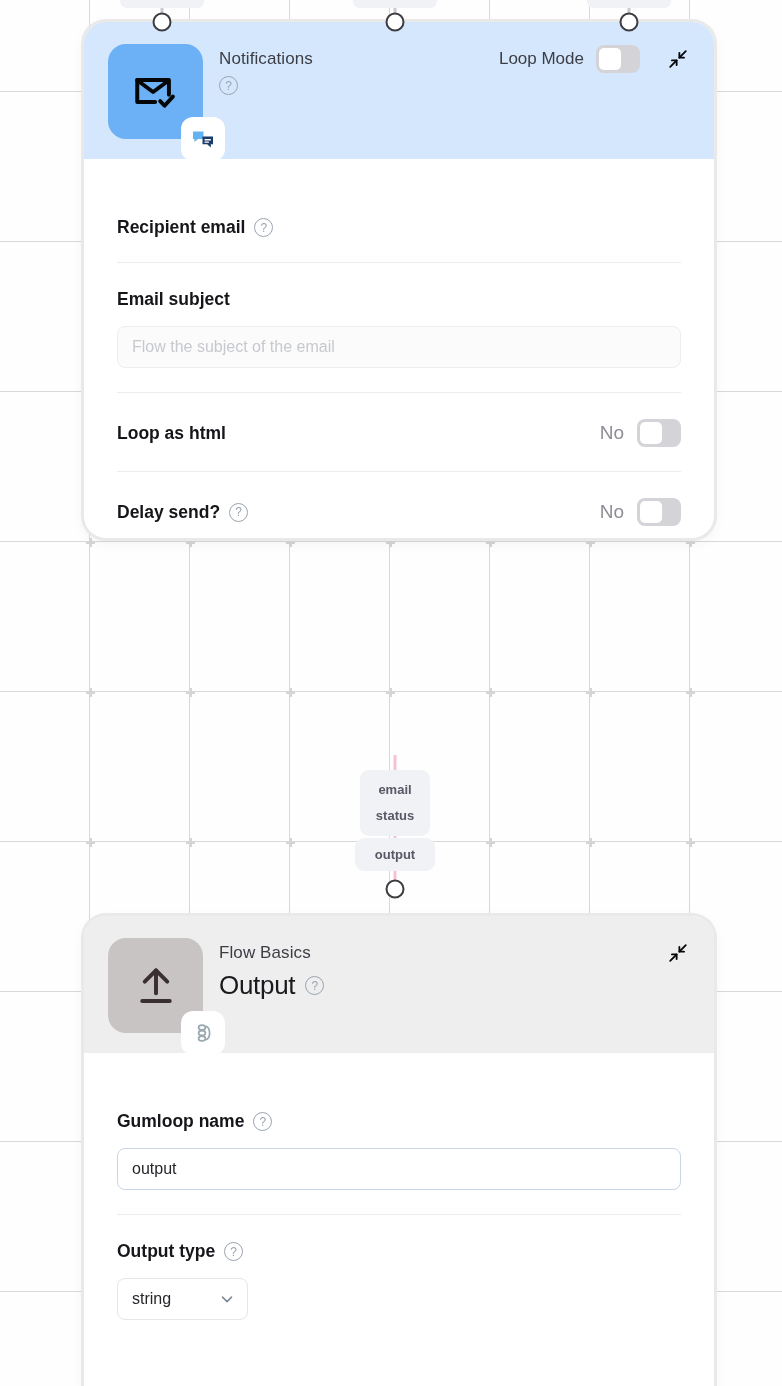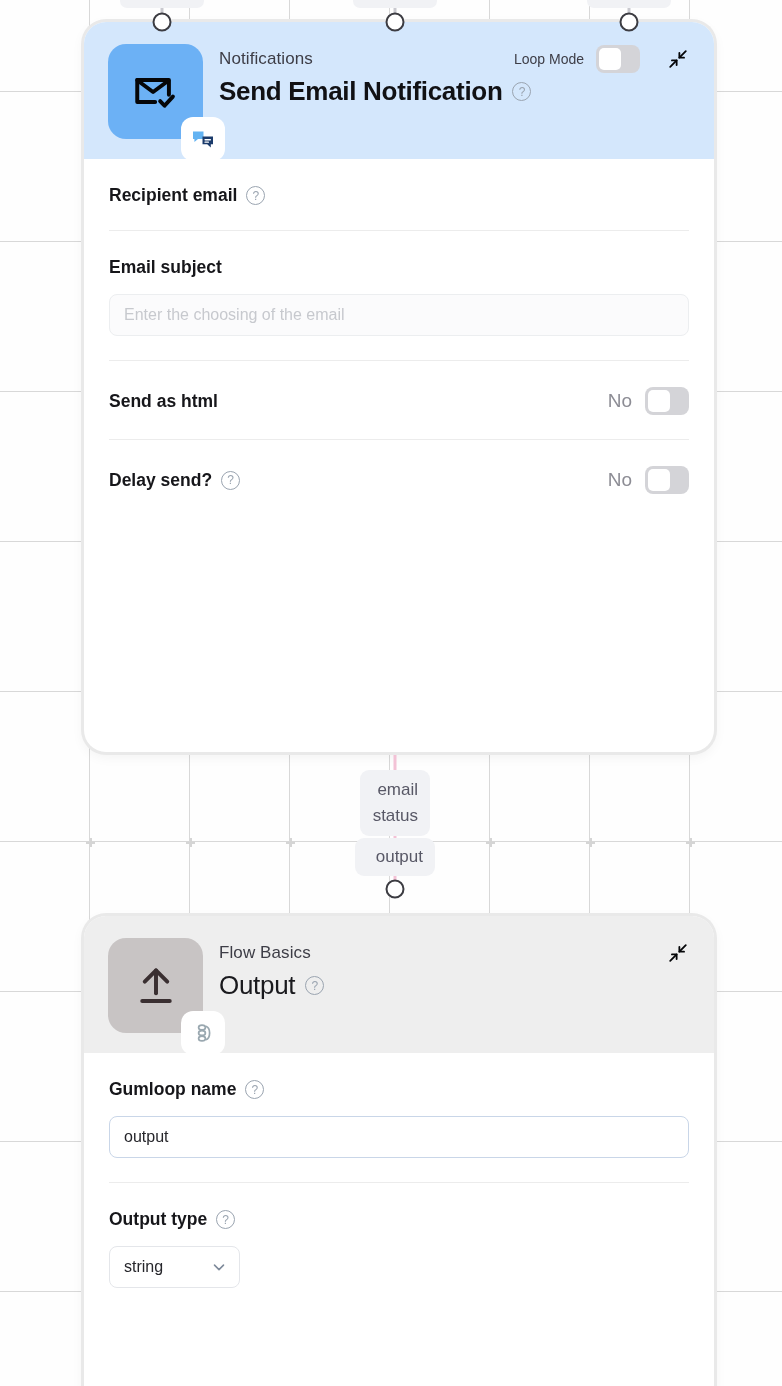--- a/index.html
+++ b/index.html
@@ -35,21 +35,21 @@
 
   
   .node {
     position: absolute;
     left: 84px; width: 630px;
     background: #ffffff;
     border-radius: 22px;
     box-shadow: 0 0 0 3px #e9e9e9, 0 4px 14px rgba(0,0,0,.06);
     overflow: hidden;
   }
-  #node-email { top: 22px; height: 730px; }
+  #node-email { top: 22px; height: 516px; }
   #node-output { top: 916px; height: 490px; }
 
   
   .node-header { padding: 22px 24px 20px 24px; position: relative; }
   #node-email  .node-header { background: #d4e7fc; }
   #node-output .node-header { background: #eeeeee; }
 
   .header-top { display: flex; align-items: flex-start; gap: 16px; }
 
   .icon-tile {
@@ -70,21 +70,21 @@
 
   .header-right { flex: 1; min-width: 0; padding-top: 2px; }
   .header-row1 {
     display: flex; align-items: center;
     height: 26px;
   }
   .category {
     font-size: 17px; color: #3d3d46; letter-spacing: .1px;
   }
   .loop-wrap { margin-left: auto; display: flex; align-items: center; gap: 12px; }
-  .loop-label { font-size: 14px; color: #3d3d46; }
+  .loop-label { font-size: 17px; color: #3d3d46; }
 
   .toggle {
     width: 44px; height: 28px; border-radius: 8px;
     background: #d4d4d8; position: relative; flex: 0 0 44px;
   }
   .toggle .knob {
     position: absolute; left: 3px; top: 3px;
     width: 22px; height: 22px; border-radius: 5px; background: #ffffff;
   }
   .collapse-btn {
@@ -104,21 +104,21 @@
     flex: 0 0 19px;
   }
 
   .node-desc {
     margin-top: 24px;
     font-size: 16.5px; line-height: 24px; color: #3d3d46;
     max-width: 570px;
   }
 
   
-  .node-body { padding: 0 25px; }
+  .node-body { padding: 0 33px; margin-top: 32px; }
   .field { padding: 26px 0 24px 0; }
   .field + .field { border-top: 1.5px solid #ececec; }
 
   .field-label-row { display: flex; align-items: center; gap: 9px; }
   .field-label { font-size: 17.5px; font-weight: 700; color: #16161a; }
 
   .text-input {
     margin-top: 16px;
     height: 42px; width: 100%;
     border-radius: 8px;
@@ -156,22 +156,22 @@
   }
   .edge-line {
     position: absolute; width: 3px; background: #f3c2d6;
     transform: translateX(-50%); z-index: 2;
   }
   .chip {
     position: absolute;
     transform: translateX(-50%);
     background: #f1f2f5; border-radius: 9px;
     padding: 7px 12px;
-    font-size: 17px; font-weight: 400; color: #585866;
-    text-align: right; line-height: 26px;
+    font-size: 13px; font-weight: 700; color: #585866;
+    text-align: center; line-height: 26px;
     z-index: 5;
     white-space: pre-line;
   }
   .chip-top {
     position: absolute; transform: translateX(-50%);
     background: #f1f2f5; border-radius: 9px;
     width: 84px; height: 14px; z-index: 1;
   }
   .stub {
     position: absolute; width: 3px; height: 10px;
@@ -290,21 +290,20 @@
                 <svg width="22" height="22" viewBox="0 0 24 24" fill="none" stroke="#050608" stroke-width="2" stroke-linecap="round" stroke-linejoin="round">
                   <path d="M3.5 20.5l7-7"></path>
                     <path d="M10.5 18.6v-5.1H5.4"></path>
                   <path d="M20.5 3.5l-7 7"></path>
                     <path d="M13.5 5.4v5.1h5.1"></path>
                 </svg>
               </div>
             </div>
           </div>
           <div class="title-row">
-            <span class="node-title">Send Email Notification</span>
             <span class="help">?</span>
           </div>
         </div>
       </div>
 
     </div>
 
     <div class="node-body">
 
       <div class="field">
@@ -312,27 +311,27 @@
           <span class="field-label">Recipient email</span>
           <span class="help">?</span>
         </div>
       </div>
 
       <div class="field">
         <div class="field-label-row">
           <span class="field-label">Email subject</span>
         </div>
         <div class="text-input">
-          <span class="ph">Enter the choosing of the email</span>
+          <span class="ph">Flow the subject of the email</span>
         </div>
       </div>
 
       <div class="field row-toggle">
         <div class="field-label-row">
-          <span class="field-label">Send as html</span>
+          <span class="field-label">Loop as html</span>
         </div>
         <span class="toggle-value">No</span>
         <div class="toggle">
             <div class="knob"></div>
           </div>
       </div>
 
       <div class="field row-toggle">
         <div class="field-label-row">
           <span class="field-label">Delay send?</span>

